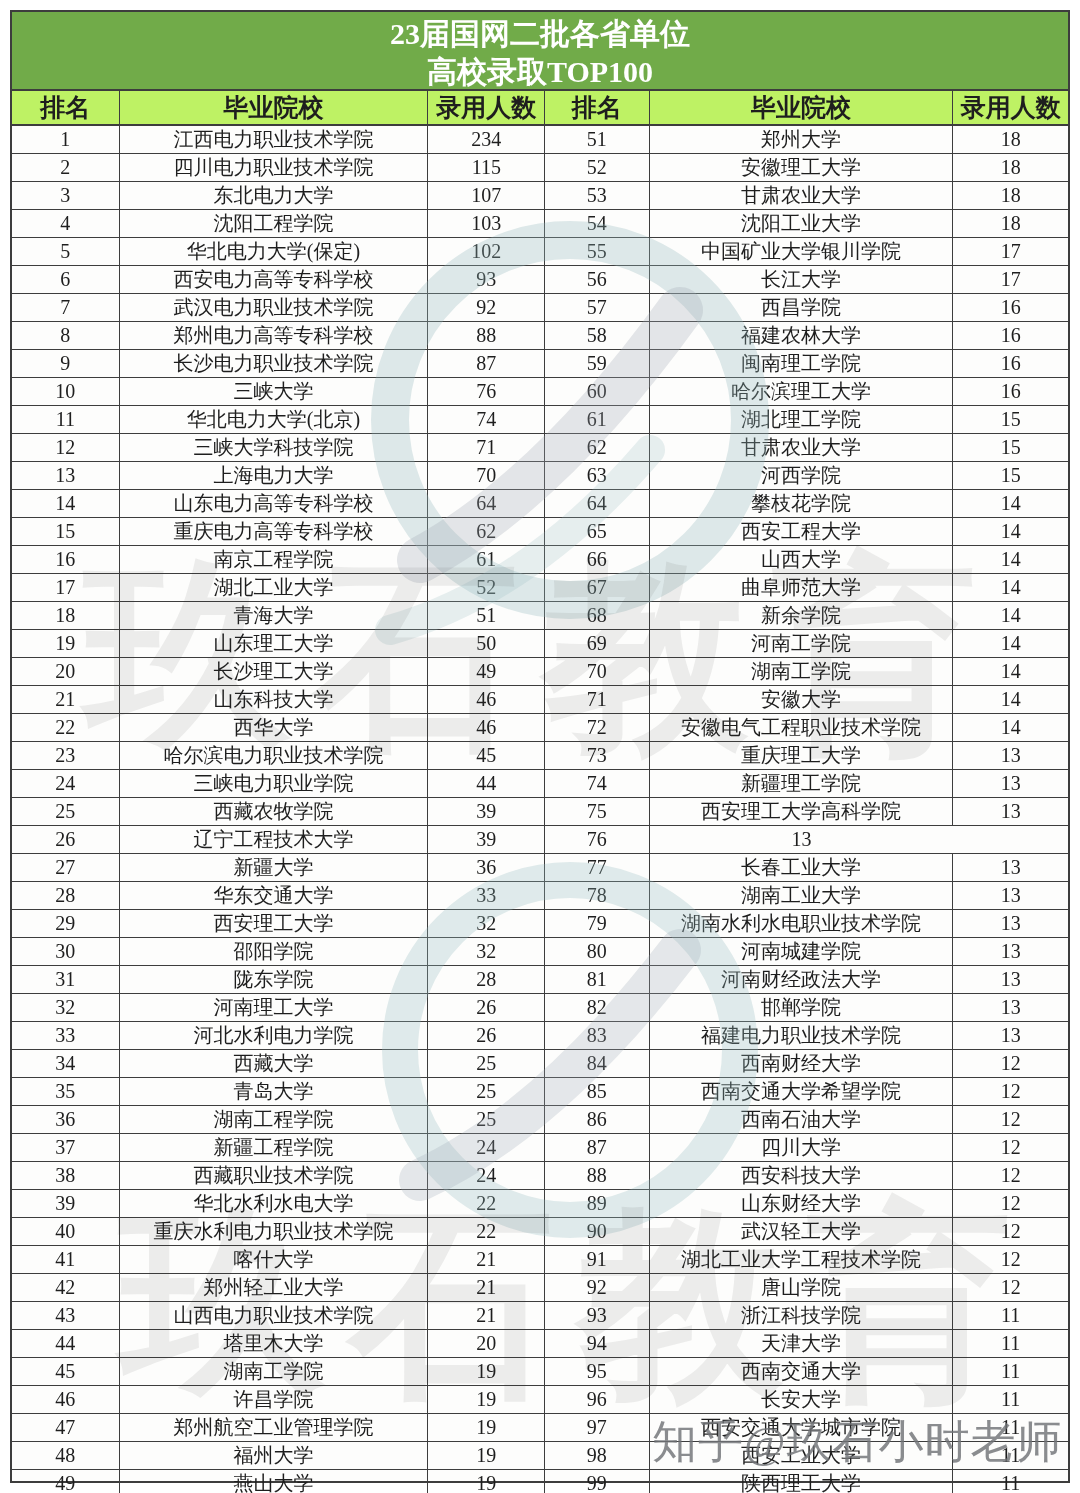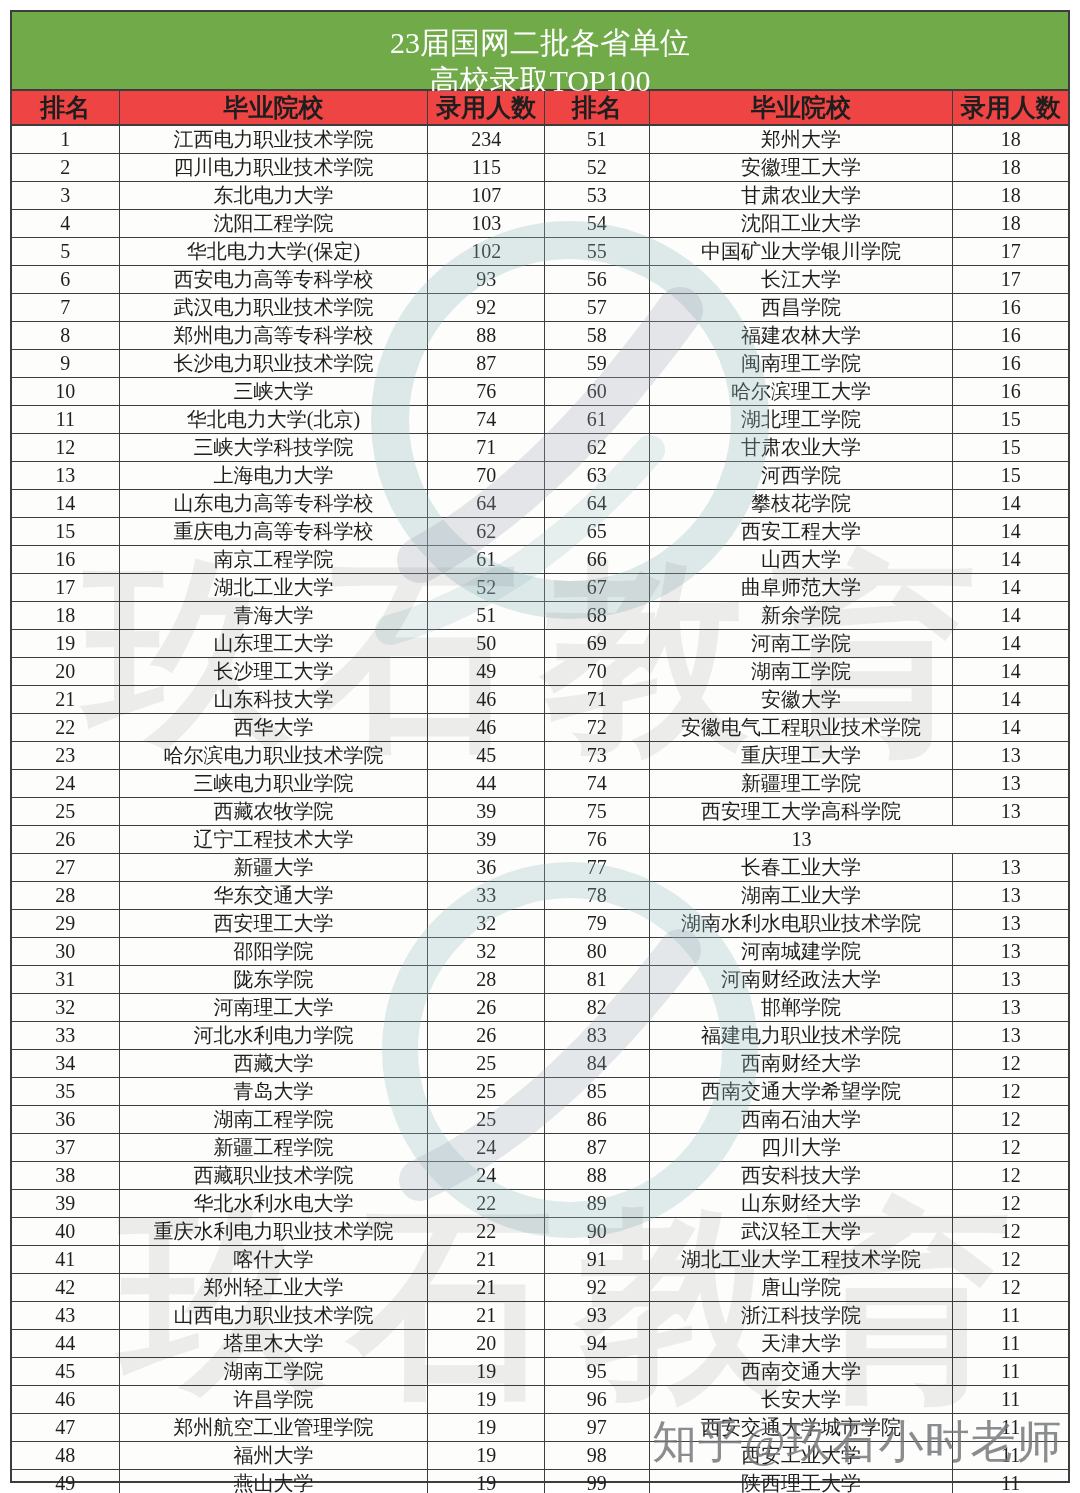--- a/index.html
+++ b/index.html
@@ -7,30 +7,30 @@
     position:relative;width:1080px;height:1493px;background:#ffffff;overflow:hidden;
     font-family:"Liberation Serif","DejaVu Serif",serif;
   }
   .table-wrap{
     position:absolute;left:10px;top:10px;width:1060px;height:1473px;
     border:2px solid #3d3d3d;box-sizing:border-box;
     display:flex;flex-direction:column;background:#fdfdfc;
   }
   .title-bar{
     background:#71ab49;color:#ffffff;text-align:center;
-    font-weight:normal;font-size:30px;line-height:38px;
-    padding:12px 0 2px 0;height:79px;box-sizing:border-box;
+    font-weight:bold;font-size:30px;line-height:38px;
+    padding:3px 0 2px 0;height:79px;box-sizing:border-box;
     border-bottom:2px solid #3d3d3d;
   }
   .grid-row{
     display:grid;
     grid-template-columns:10.19% 29.25% 11.04% 9.9% 28.77% 10.85%;
   }
   .header-row{
-    background:#ef4444;font-weight:bold;font-size:25px;color:#111;
+    background:#bef264;font-weight:bold;font-size:25px;color:#111;
     height:44px;border-bottom:2px solid #3d3d3d;box-sizing:border-box;
   }
   .tbody{flex:1;display:flex;flex-direction:column;}
   .trow{flex:1;border-bottom:1.6px solid #3d3d3d;box-sizing:border-box;background:transparent;}
   .trow:last-child{border-bottom:none;}
   .cell{
     display:flex;align-items:center;justify-content:center;
     border-right:1.6px solid #3d3d3d;box-sizing:border-box;
     font-size:20px;color:#1e1e1e;white-space:nowrap;overflow:hidden;
   }

